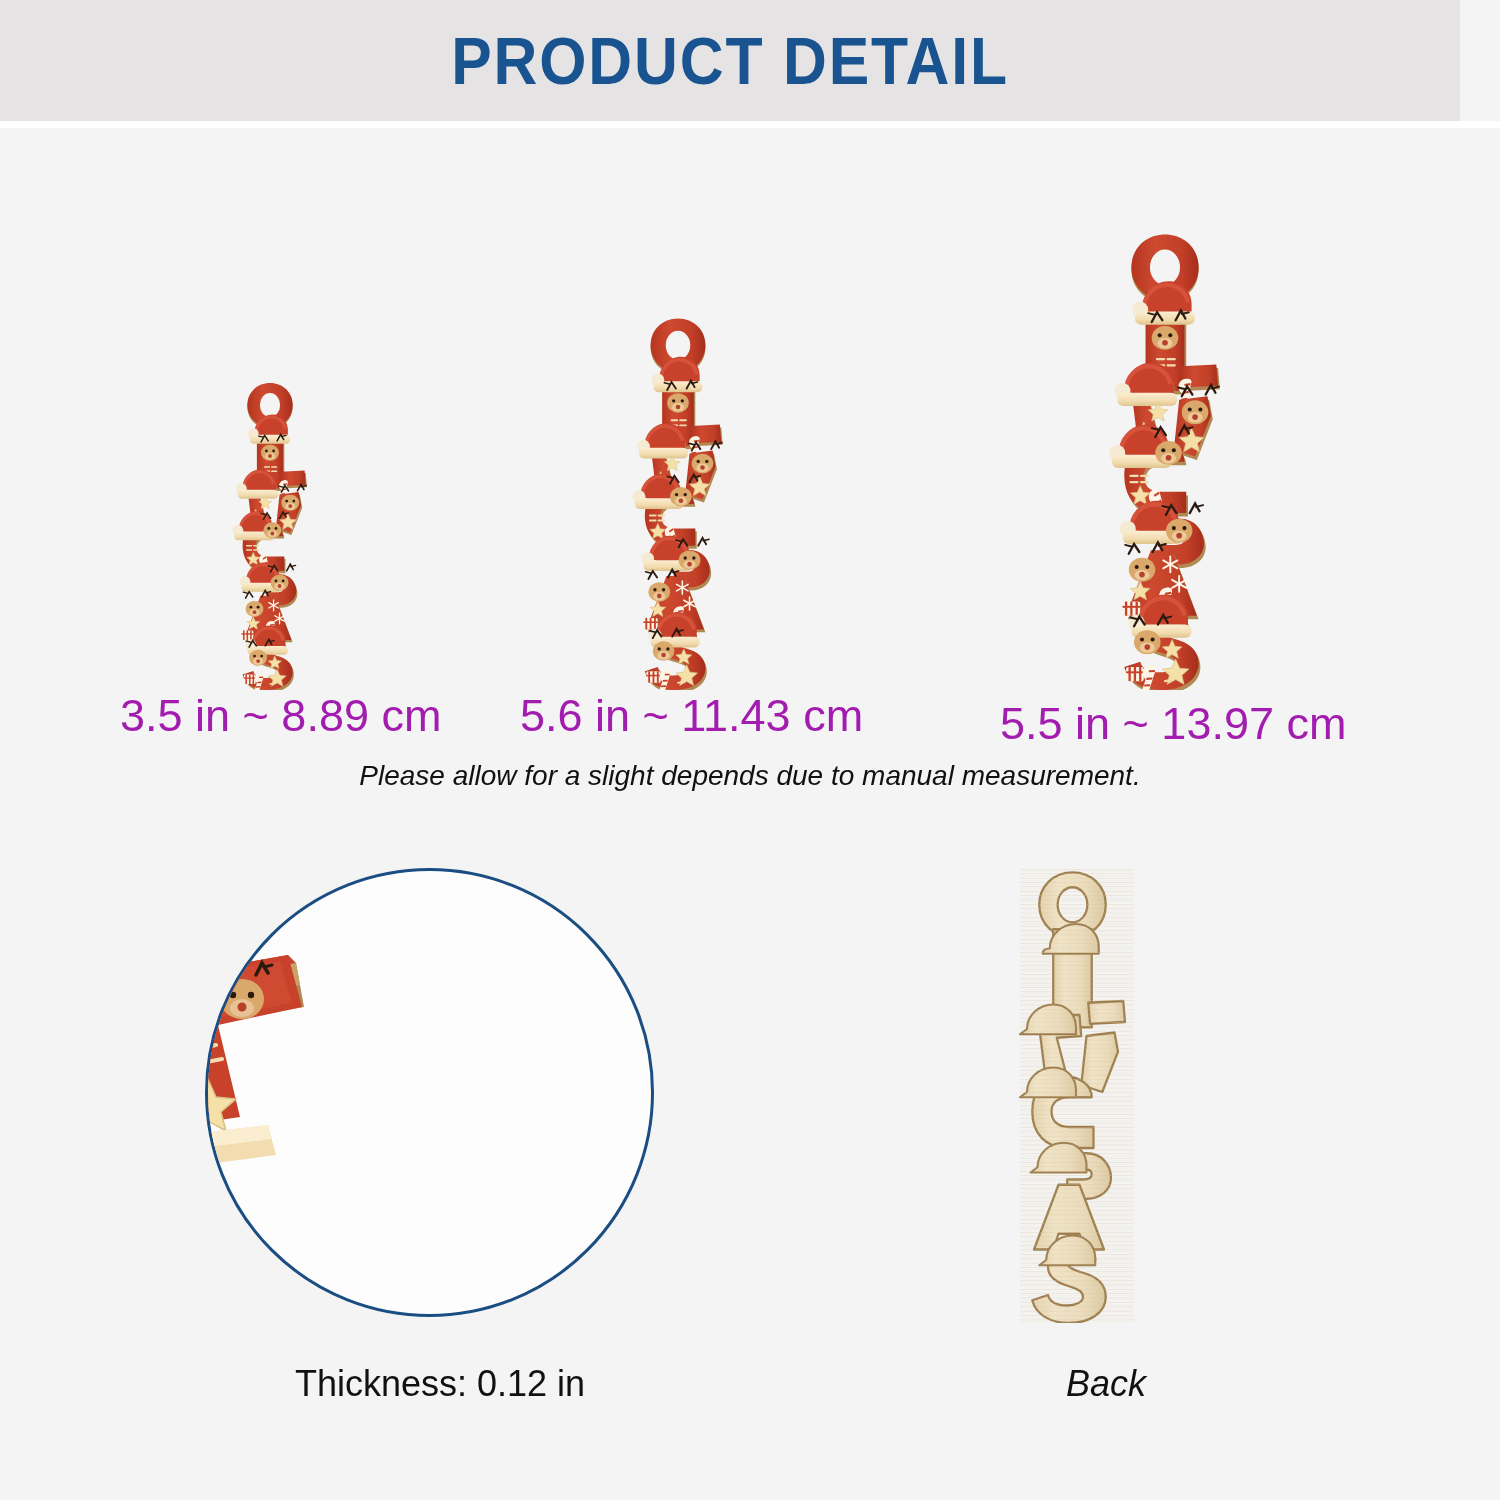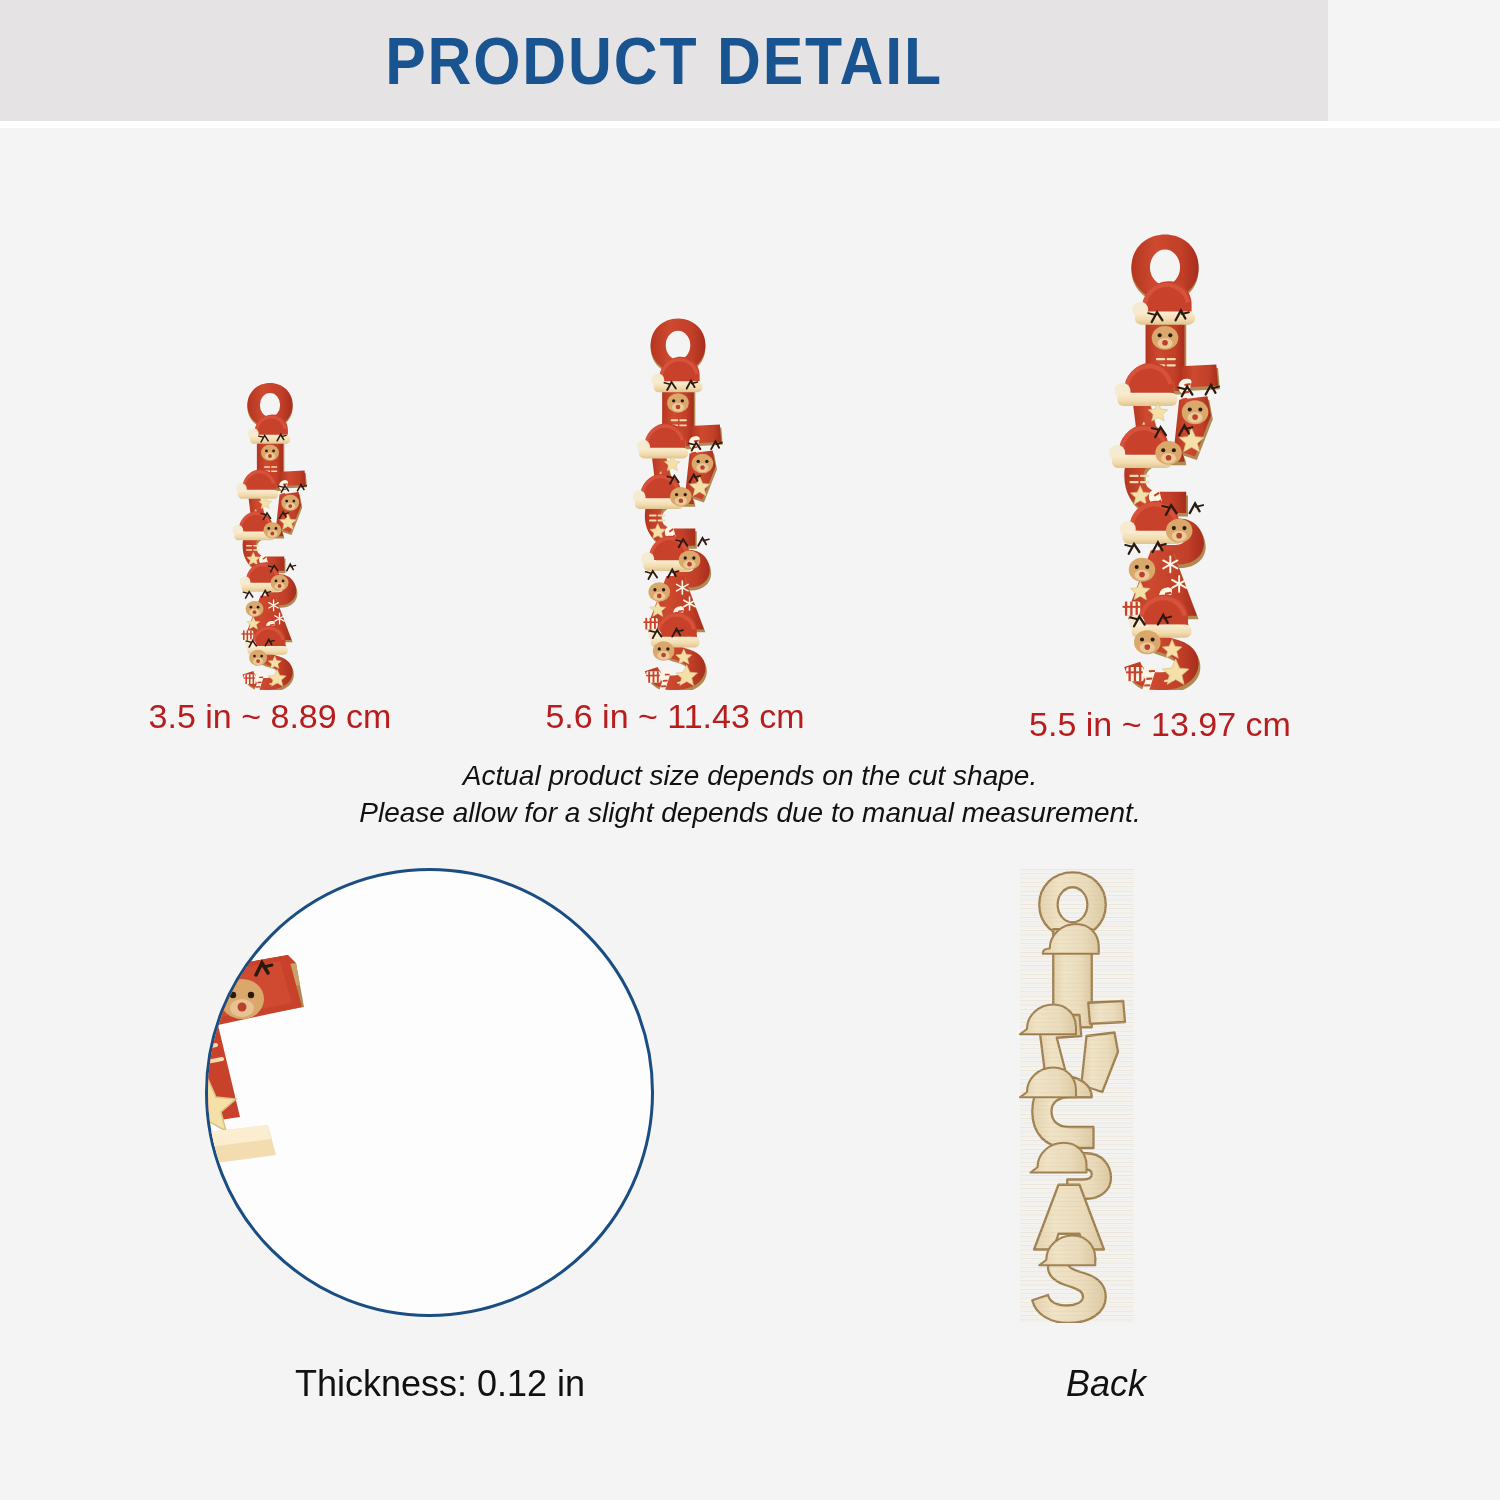--- a/index.html
+++ b/index.html
@@ -12,21 +12,21 @@
     background: #f4f4f4;
     font-family: "Liberation Sans", sans-serif;
     overflow: hidden;
     position: relative;
   }
 
   
   .header-band {
     position: absolute;
     left: 0; top: 0;
-    width: 1328px;
+    width: 1460px;
     height: 121px;
     background: #e5e3e4;
     display: flex;
     align-items: center;
     justify-content: center;
   }
   .header-sep {
     position: absolute;
     left: 0; top: 121px;
     width: 1500px;
@@ -64,22 +64,22 @@
   .size-labels {
     position: absolute;
     left: 0; top: 694px;
     width: 1500px;
     height: 46px;
   }
   .size-label {
     position: absolute;
     top: 0;
     text-align: center;
-    font-size: 34px;
-    color: #b91c1c;
+    font-size: 45px;
+    color: #a21caf;
     white-space: nowrap;
     line-height: 44px;
   }
   .size-label.l1 { left: 120px; width: 300px; }
   .size-label.l2 { left: 520px; width: 310px; }
   .size-label.l3 { left: 1000px; width: 320px; margin-top: 8px; }
 
   
   .disclaimer {
     position: absolute;
@@ -173,21 +173,20 @@
   </div>
 </div>
 
 <div class="size-labels">
   <div class="size-label l1">3.5 in ~ 8.89 cm</div>
   <div class="size-label l2">5.6 in ~ 11.43 cm</div>
   <div class="size-label l3">5.5 in ~ 13.97 cm</div>
 </div>
 
 <div class="disclaimer">
-  <div>Actual product size depends on the cut shape.</div>
   <div>Please allow for a slight depends due to manual measurement.</div>
 </div>
 
 <div class="thickness-block">
   <div class="thickness-circle">
     <svg class="zoom-edge" viewBox="0 0 330 370">
 
       <g>
 
         <path d="M118 68 L206 52 L214 96 L126 112 Z" fill="#b08a52"></path>

